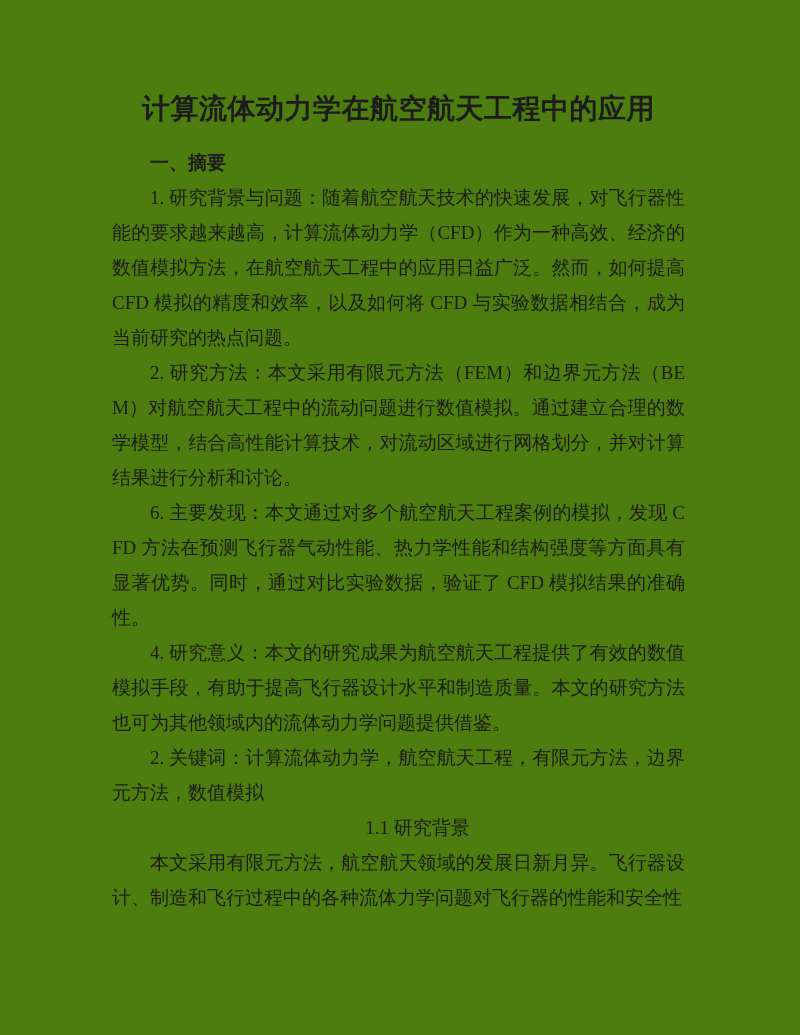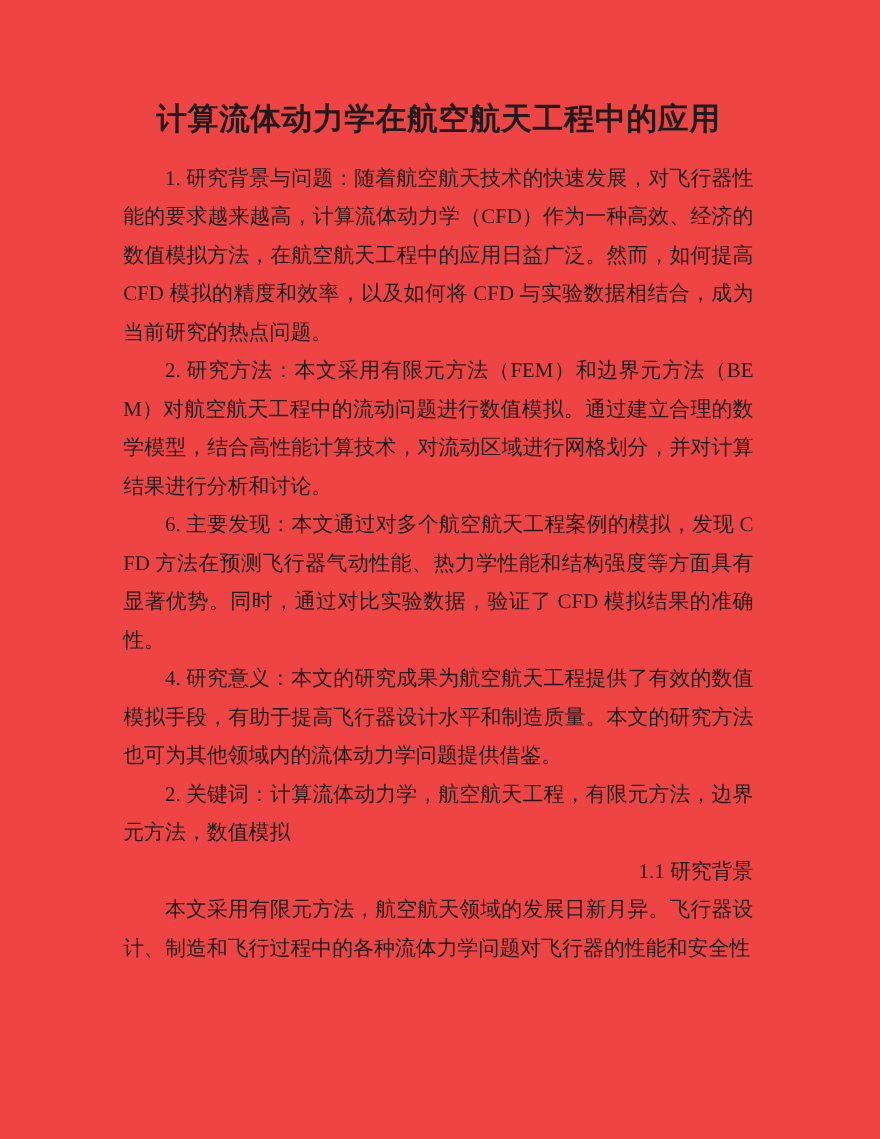--- a/index.html
+++ b/index.html
@@ -12,21 +12,21 @@
     height: 1035px;
     overflow: hidden;
     font-family: "Liberation Serif", "DejaVu Serif", serif;
     color: #1c1c1c;
   }
   .page {
     box-sizing: border-box;
     width: 800px;
     height: 1035px;
     padding: 88px 115px 0 112px;
-    background: #ef4444;
+    background: #4d7c0f;
   }
   .doc-title {
     margin: 0 0 15px 0;
     font-size: 28px;
     line-height: 42px;
     font-weight: bold;
     text-align: center;
     letter-spacing: 0.5px;
     white-space: nowrap;
   }
@@ -40,29 +40,30 @@
     text-align: justify;
     text-indent: 2em;
     word-break: break-all;
   }
   .block.heading {
     font-weight: bold;
     text-align: left;
   }
   .block.subheading {
     font-weight: normal;
-    text-align: right;
+    text-align: center;
   }
 </style>
 </head>
 <body>
 
 <div class="page">
   <h1 class="doc-title">计算流体动力学在航空航天工程中的应用</h1>
   <div class="doc-body">
+      <p class="block heading">一、摘要</p>
       <p class="block paragraph">1. 研究背景与问题：随着航空航天技术的快速发展，对飞行器性能的要求越来越高，计算流体动力学（CFD）作为一种高效、经济的数值模拟方法，在航空航天工程中的应用日益广泛。然而，如何提高 CFD 模拟的精度和效率，以及如何将 CFD 与实验数据相结合，成为当前研究的热点问题。</p>
       <p class="block paragraph">2. 研究方法：本文采用有限元方法（FEM）和边界元方法（BEM）对航空航天工程中的流动问题进行数值模拟。通过建立合理的数学模型，结合高性能计算技术，对流动区域进行网格划分，并对计算结果进行分析和讨论。</p>
       <p class="block paragraph">6. 主要发现：本文通过对多个航空航天工程案例的模拟，发现 CFD 方法在预测飞行器气动性能、热力学性能和结构强度等方面具有显著优势。同时，通过对比实验数据，验证了 CFD 模拟结果的准确性。</p>
       <p class="block paragraph">4. 研究意义：本文的研究成果为航空航天工程提供了有效的数值模拟手段，有助于提高飞行器设计水平和制造质量。本文的研究方法也可为其他领域内的流体动力学问题提供借鉴。</p>
       <p class="block paragraph">2. 关键词：计算流体动力学，航空航天工程，有限元方法，边界元方法，数值模拟</p>
       <p class="block subheading">1.1 研究背景</p>
       <p class="block paragraph">本文采用有限元方法，航空航天领域的发展日新月异。飞行器设计、制造和飞行过程中的各种流体力学问题对飞行器的性能和安全性</p>
     </div>
 </div>
 

